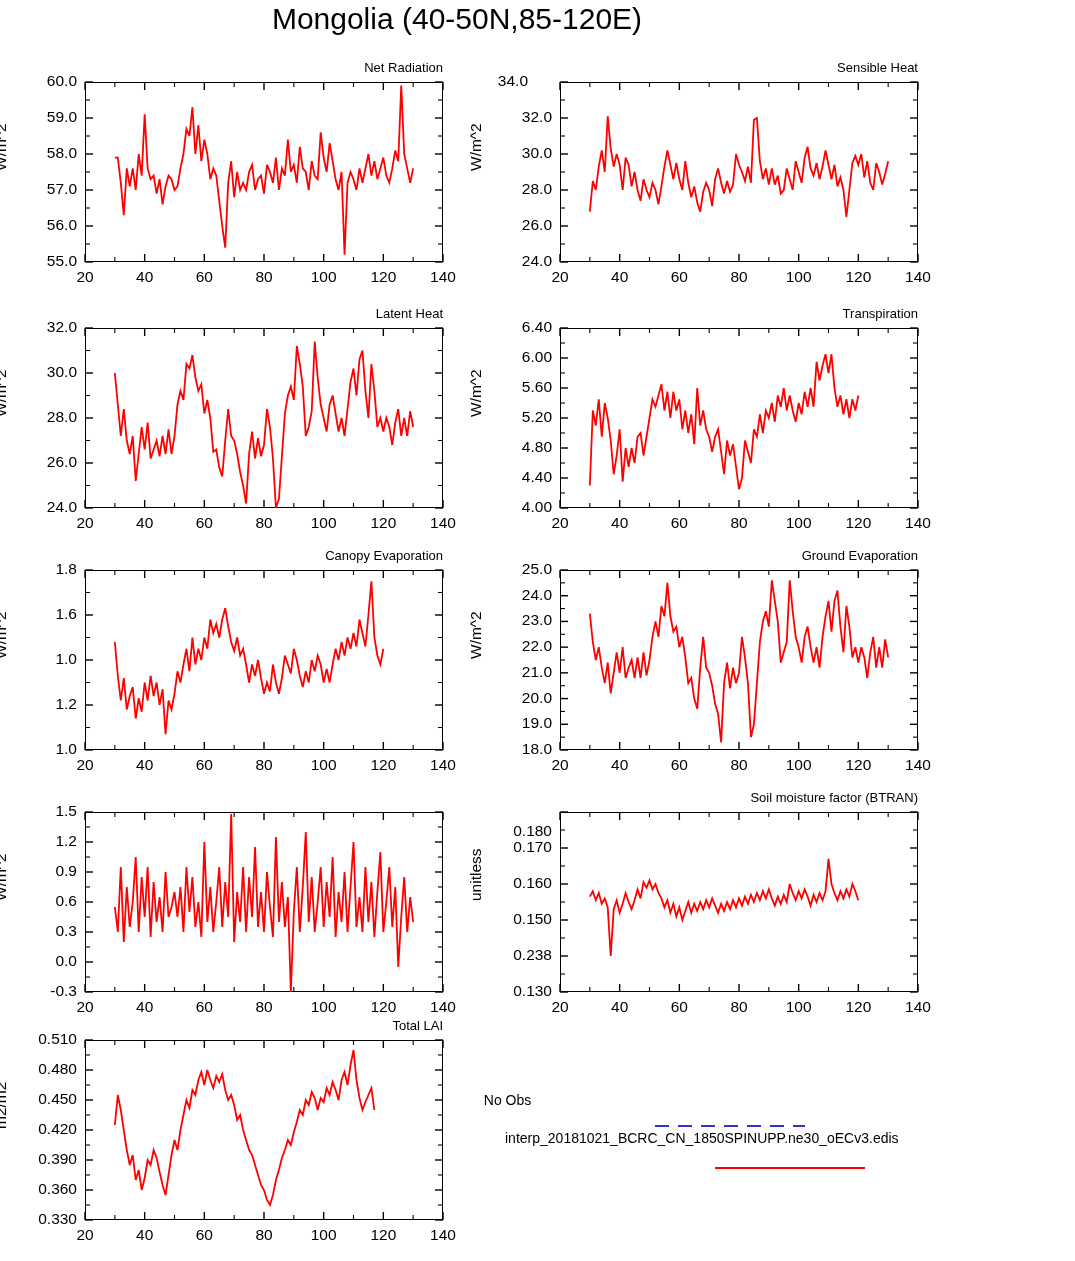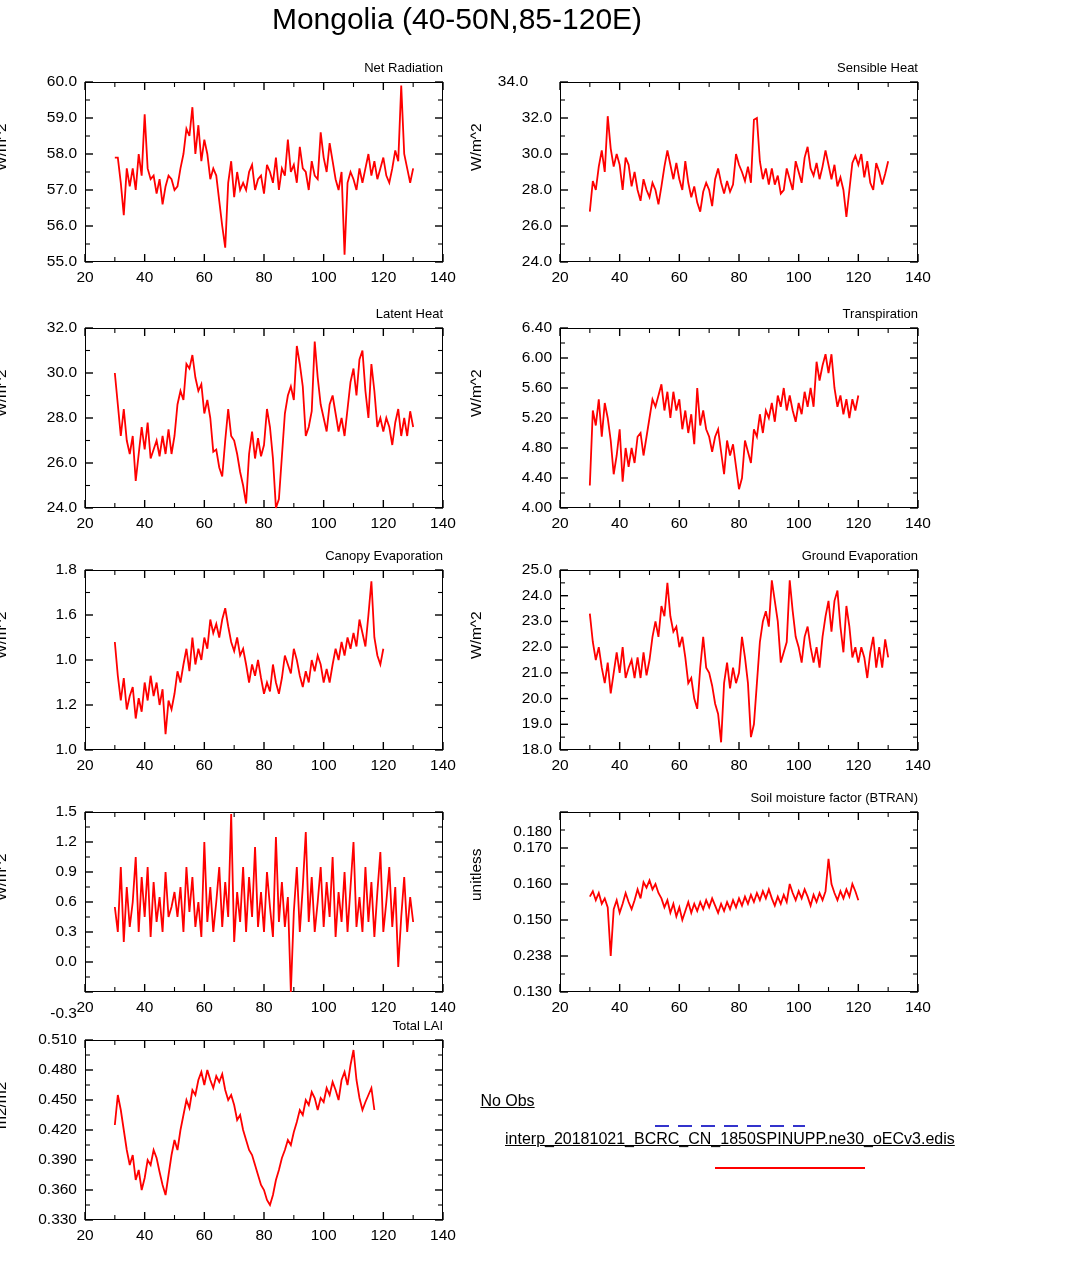--- a/index.html
+++ b/index.html
@@ -38,21 +38,21 @@
     white-space:nowrap;
   }
   .xtick{
     position:absolute;
     font-size:15.5px;
     text-align:center;
     white-space:nowrap;
   }
   svg{display:block;overflow:visible;}
   .legend-label{
-    position:absolute;font-size:16px;white-space:nowrap;text-decoration:underline;
+    position:absolute;font-size:14px;white-space:nowrap;
   }
 </style>
 </head>
 <body>
 
 <div id="title">Mongolia (40-50N,85-120E)</div>
 
 <div id="panels">
     <div class="panel" style="left: 0px; top: 0px; width: 1075px; height: 0px;">
       <div class="ptitle" style="position: absolute; left: 85px; top: 60px; width: 358px;">Net Radiation</div>
@@ -470,21 +470,21 @@
         <line y1="745" y2="750" x1="828.5" x2="828.5" stroke="#000" stroke-width="1.1"></line>
         <line y1="570" y2="575" x1="888.1666666666666" x2="888.1666666666666" stroke="#000" stroke-width="1.1"></line>
         <line y1="745" y2="750" x1="888.1666666666666" x2="888.1666666666666" stroke="#000" stroke-width="1.1"></line>
         <polyline points="589.83,613.71 592.82,642.00 595.80,660.00 598.78,647.14 601.77,667.71 604.75,683.14 607.73,662.57 610.72,693.43 613.70,672.86 616.68,652.29 619.67,672.86 622.65,647.14 625.63,678.00 628.62,667.71 631.60,660.00 634.58,678.00 637.57,657.43 640.55,678.00 643.53,652.29 646.52,675.43 649.50,660.00 652.48,636.86 655.47,621.43 658.45,636.86 661.43,606.00 664.42,616.29 667.40,582.86 670.38,616.29 673.37,631.71 676.35,626.57 679.33,647.14 682.32,636.86 685.30,657.43 688.28,683.14 691.27,678.00 694.25,698.57 697.23,708.86 700.22,667.71 703.20,636.86 706.18,667.71 709.17,672.86 712.15,685.71 715.13,703.71 718.12,714.00 721.10,742.29 724.08,683.14 727.07,662.57 730.05,688.29 733.03,667.71 736.02,683.14 739.00,672.86 741.98,636.86 744.97,657.43 747.95,683.14 750.93,737.14 753.92,724.29 756.90,683.14 759.88,642.00 762.87,621.43 765.85,611.14 768.83,626.57 771.82,580.29 774.80,600.86 777.78,621.43 780.77,662.57 783.75,652.29 786.73,642.00 789.72,580.29 792.70,611.14 795.68,636.86 798.67,647.14 801.65,662.57 804.63,636.86 807.62,626.57 810.60,647.14 813.58,662.57 816.57,647.14 819.55,667.71 822.53,636.86 825.52,616.29 828.50,600.86 831.48,631.71 834.47,600.86 837.45,590.57 840.43,626.57 843.42,652.29 846.40,606.00 849.38,626.57 852.37,657.43 855.35,647.14 858.33,662.57 861.32,647.14 864.30,657.43 867.28,678.00 870.27,652.29 873.25,636.86 876.23,667.71 879.22,647.14 882.20,667.71 885.18,639.43 888.17,657.43" fill="none" stroke="#ff0000" stroke-width="1.8"></polyline>
       </svg>
     </div>
     <div class="panel" style="left: 0px; top: 0px; width: 1075px; height: 0px;">
       <div class="ptitle" style="position: absolute; left: 85px; top: 790px; width: 358px; margin-top: 33px;">Ground Heat + Snow Melt</div>
       <div class="plotbox" style="left: 85px; top: 812px; width: 358px; height: 180px;"></div>
       <div class="ylab" style="left: 1px; top: 892px; width: 0px; transform: rotate(-90deg) translate(-50%, 0px); transform-origin: left center; text-align: center;">W/m^2</div>
-      <div class="ytick" style="left: 29px; top: 982px; width: 48px; margin-top: 22px;">-0.3</div>
+      <div class="ytick" style="left: 29px; top: 982px; width: 48px;">-0.3</div>
       <div class="ytick" style="left: 29px; top: 952px; width: 48px;">0.0</div>
       <div class="ytick" style="left: 29px; top: 922px; width: 48px;">0.3</div>
       <div class="ytick" style="left: 29px; top: 892px; width: 48px;">0.6</div>
       <div class="ytick" style="left: 29px; top: 862px; width: 48px;">0.9</div>
       <div class="ytick" style="left: 29px; top: 832px; width: 48px;">1.2</div>
       <div class="ytick" style="left: 29px; top: 802px; width: 48px;">1.5</div>
       <div class="xtick" style="left: 60px; top: 998px; width: 50px;">20</div>
       <div class="xtick" style="left: 119.667px; top: 998px; width: 50px;">40</div>
       <div class="xtick" style="left: 179.333px; top: 998px; width: 50px;">60</div>
       <div class="xtick" style="left: 239px; top: 998px; width: 50px;">80</div>

